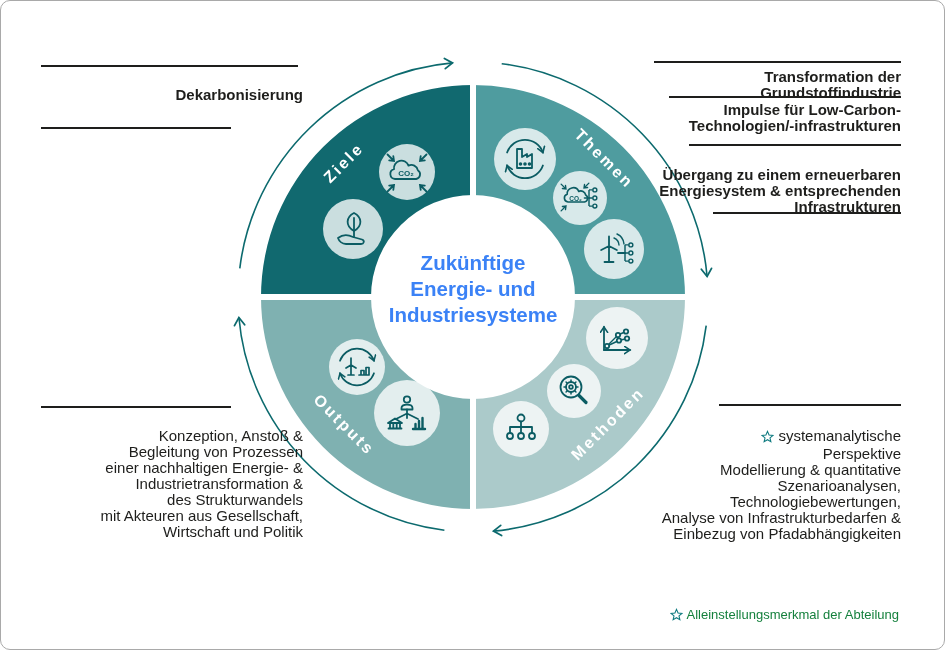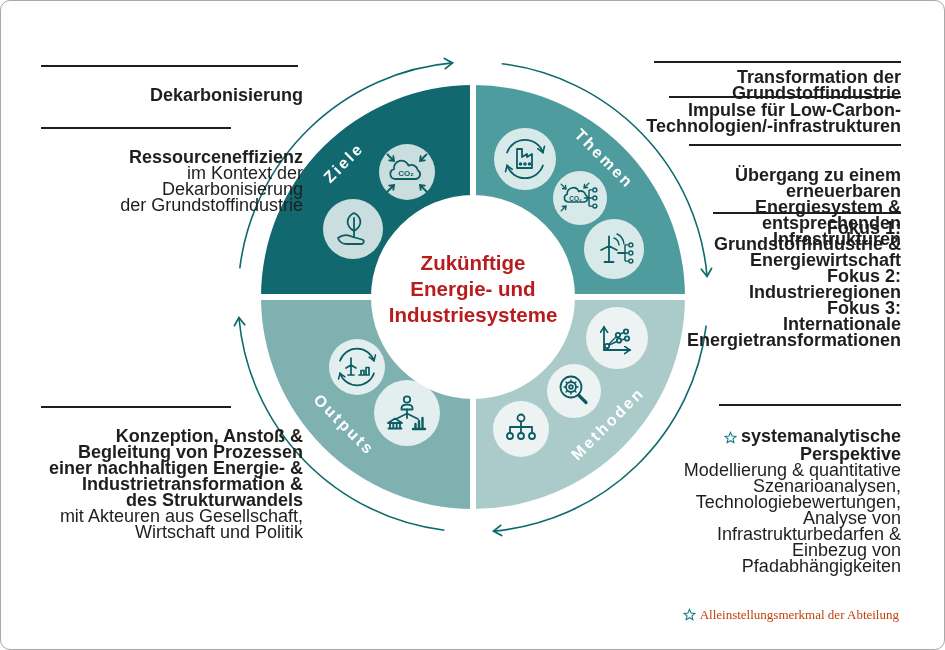--- a/index.html
+++ b/index.html
@@ -1,32 +1,32 @@
 <!DOCTYPE html>
 <html><head>
 <meta charset="utf-8">
 <style>
   html,body{margin:0;padding:0;background:#fff;width:945px;height:650px;overflow:hidden;
     font-family:"Liberation Sans",sans-serif;}
   .frame{position:absolute;left:0;top:0;width:943px;height:648px;border:1px solid #a9a9a9;
     border-radius:10px;background:#fff;}
   svg text{font-family:"Liberation Sans",sans-serif;}
-  .col{position:absolute;top:0;height:570px;font-size:18px;line-height:16px;color:#1e1e1c;}
+  .col{position:absolute;top:0;height:570px;font-size:15px;line-height:16px;color:#1e1e1c;}
   .col-left{left:40px;width:262px;text-align:right;}
   .col-right{left:630px;width:270px;text-align:right;}
   .rule{position:absolute;height:1.5px;background:#1e1e1c;}
   .tb{position:absolute;white-space:pre-line;width:100%;}
-  .tb strong{font-weight:700;}
+  .tb strong{font-weight:400;}
   .tb .ttl{display:block;font-weight:700;}
   .center-title{position:absolute;left:352px;top:249px;width:240px;text-align:center;
-    color:#b91c1c;font-weight:700;font-size:20.5px;line-height:26px;white-space:pre-line;}
+    color:#3b82f6;font-weight:700;font-size:20.5px;line-height:26px;white-space:pre-line;}
   .quad-label{position:absolute;color:#fff;font-weight:700;font-size:16px;letter-spacing:2.5px;
     transform-origin:center;white-space:nowrap;}
   .star{display:inline-block;vertical-align:-2px;margin-right:4px;}
-  .footer-note{position:absolute;right:45px;top:606px;font-size:13px;color:#c2410c;font-family:Liberation Serif, serif;}
+  .footer-note{position:absolute;right:45px;top:606px;font-size:13px;color:#15803d;}
 </style>
 </head>
 <body>
 
 <div class="frame">
 
   <svg width="945" height="650" viewBox="0 0 945 650" style="position:absolute;left:0;top:0">
     <defs>
       <marker id="ah" viewBox="0 0 10 10" refX="7" refY="5" markerWidth="8" markerHeight="8" orient="auto">
         <path d="M 1,1 L 7,5 L 1,9" fill="none" stroke="#0c6a6e" stroke-width="1.4" stroke-linecap="round"></path>
@@ -178,24 +178,20 @@
   <div class="center-title">Zukünftige
 Energie- und
 Industriesysteme</div>
 
   <div class="col col-left">
     <div class="rule" style="top:64px;left:0;width:257px;"></div>
     <div class="tb" style="top:70px;">
       <span class="ttl">Dekarbonisierung</span>
     </div>
     <div class="rule" style="top:126px;left:0;width:190px;"></div>
-    <div class="tb" style="top:132px;">
-      <span class="ttl">Ressourceneffizienz</span><span>im Kontext der Dekarbonisierung
-der Grundstoffindustrie</span>
-    </div>
     <div class="rule" style="top:405px;left:0;width:190px;"></div>
     <div class="tb" style="top:411px;">
       <strong>Konzeption, Anstoß &amp;
 Begleitung von Prozessen
 einer nachhaltigen Energie- &amp;
 Industrietransformation &amp;
 des Strukturwandels</strong><span>
 mit Akteuren aus Gesellschaft,
 Wirtschaft und Politik</span>
     </div>
@@ -205,28 +201,20 @@
     <div class="rule" style="top:60px;right:0;width:247px;"></div>
     <div class="tb" style="top:68px;font-weight:700;">Transformation der Grundstoffindustrie</div>
     <div class="rule" style="top:95px;right:0;width:232px;"></div>
     <div class="tb" style="top:101px;font-weight:700;">Impulse für Low-Carbon-
 Technologien/-infrastrukturen</div>
     <div class="rule" style="top:143px;right:0;width:212px;"></div>
     <div class="tb" style="top:166px;font-weight:700;">Übergang zu einem erneuerbaren
 Energiesystem &amp; entsprechenden
 Infrastrukturen</div>
     <div class="rule" style="top:211px;right:0;width:188px;"></div>
-    <div class="tb" style="top:219px;font-weight:700;">Fokus 1:
-Grundstoffindustrie &amp;
-Energiewirtschaft
-Fokus 2:
-Industrieregionen
-Fokus 3:
-Internationale
-Energietransformationen</div>
     <div class="rule" style="top:403px;right:0;width:182px;"></div>
     <div class="tb" style="top:411px;">
       <span class="star"><svg width="13" height="13" viewBox="0 0 24 24">
             <path d="M12 2.5 L14.9 9.2 L22 9.9 L16.6 14.6 L18.2 21.6 L12 17.9 L5.8 21.6 L7.4 14.6 L2 9.9 L9.1 9.2 Z" fill="none" stroke="#0f7b80" stroke-width="2"></path>
           </svg></span><strong>systemanalytische
 Perspektive</strong><span>
 Modellierung &amp; quantitative
 Szenarioanalysen,
 Technologiebewertungen,
 Analyse von Infrastrukturbedarfen &amp;

